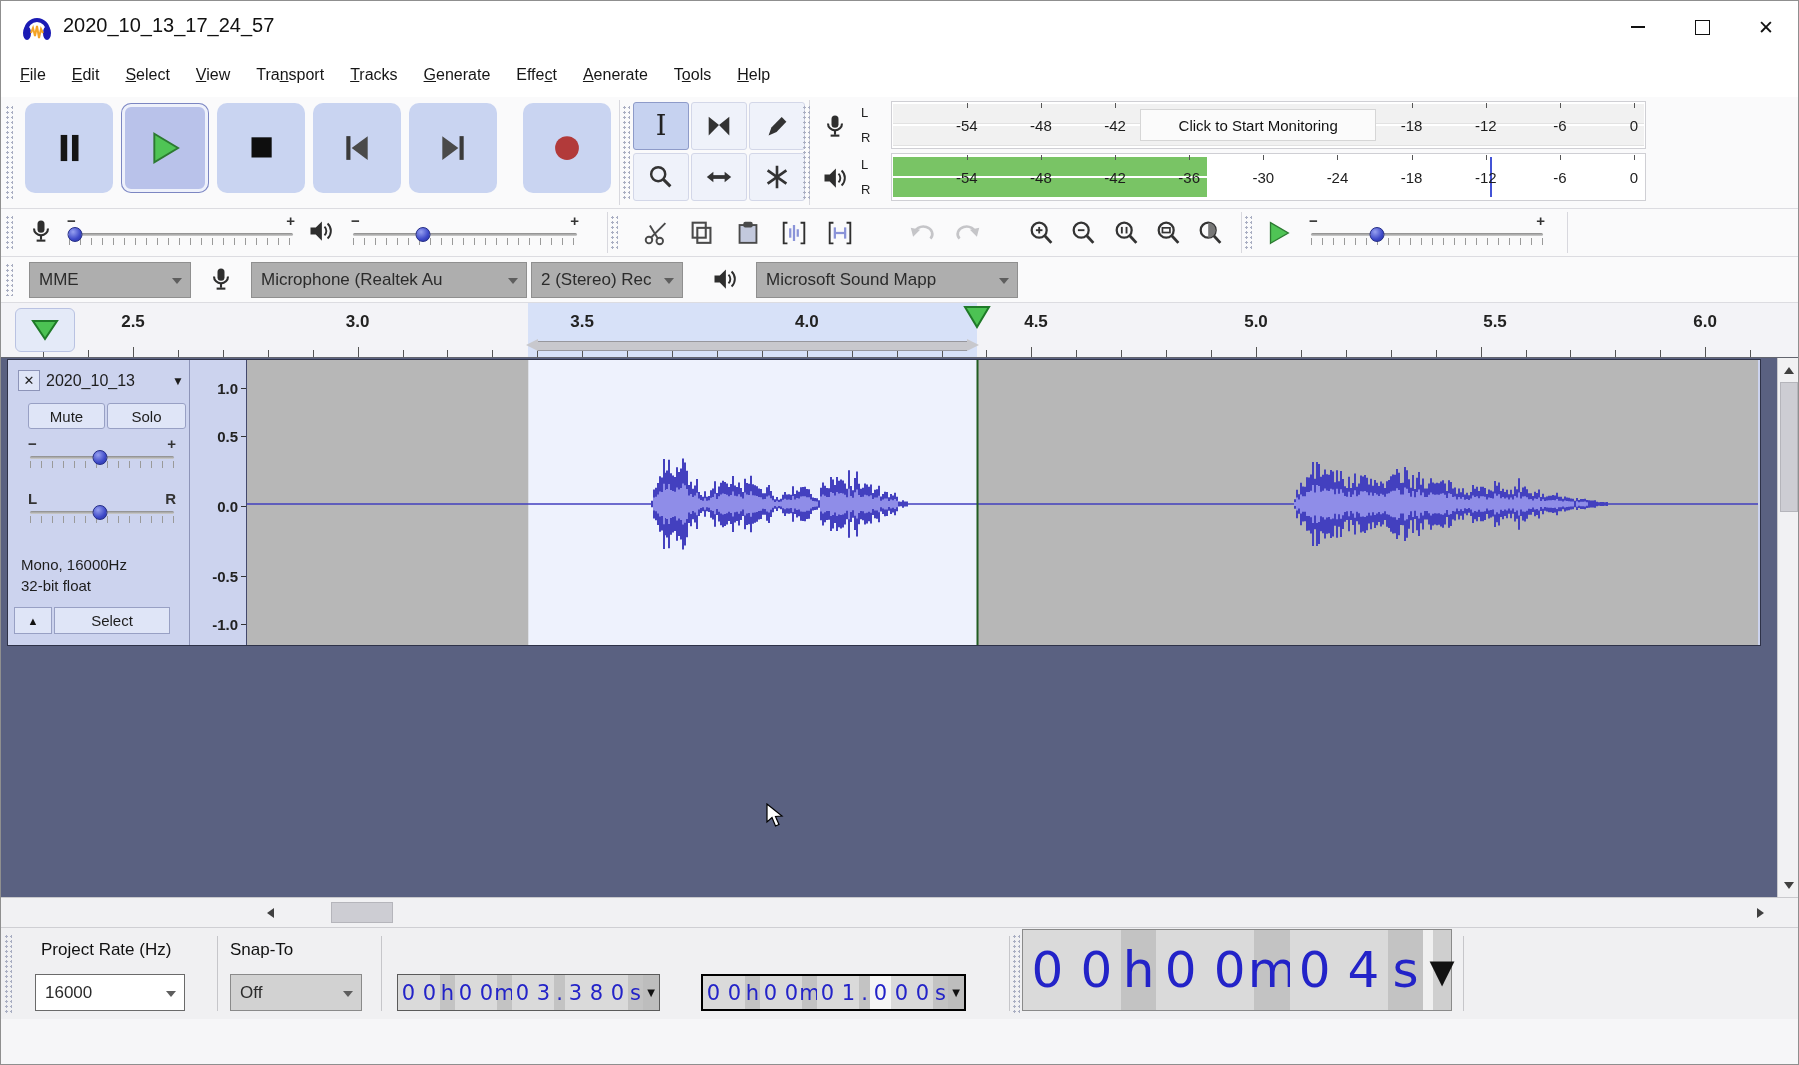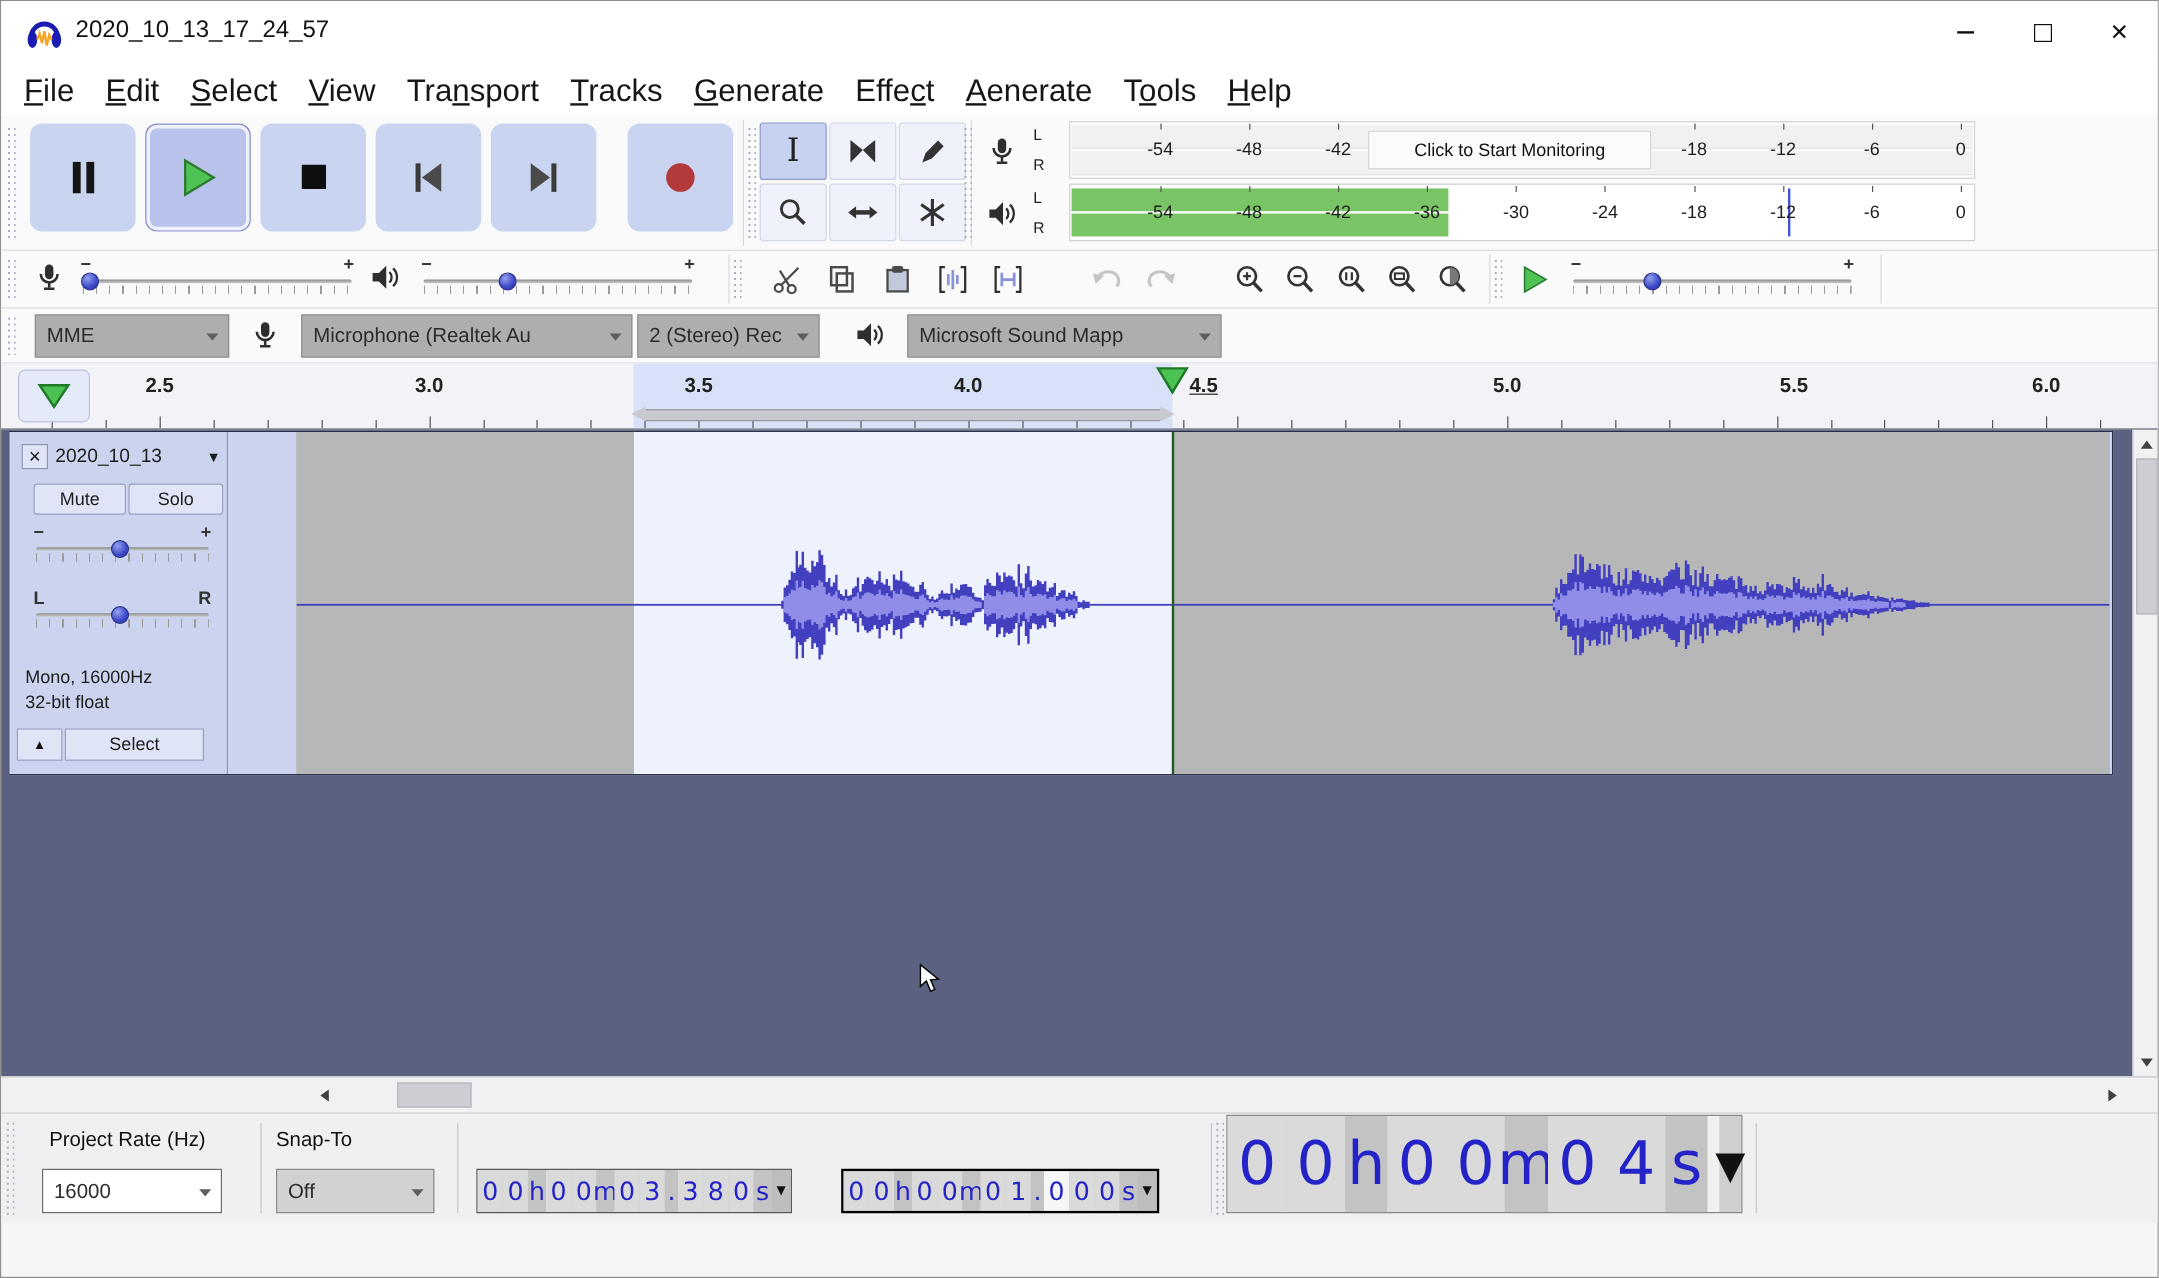--- a/index.html
+++ b/index.html
@@ -12,21 +12,21 @@
   .applogo{position:absolute;left:20px;top:10px;width:32px;height:32px}
   .wtitle{position:absolute;left:62px;top:13px;font-size:20px;color:#111}
   .wincontrols{position:absolute;right:0;top:0;height:52px;display:flex}
   .winbtn{width:64px;height:52px;display:flex;align-items:center;justify-content:center;color:#111;font-size:18px}
   .glyph-min{width:14px;height:1.6px;background:#111}
   .glyph-max{width:13px;height:13px;border:1.4px solid #111}
   .glyph-close{font-size:19px;line-height:19px}
 
   
   .menubar{position:absolute;left:0;top:52px;width:100%;height:44px;background:#fff;display:flex;align-items:center;padding-left:6px;box-sizing:border-box}
-  .menuitem{font-size:26px;color:#161616;padding:0 13px;line-height:42px}
+  .menuitem{font-size:16px;color:#161616;padding:0 13px;line-height:42px}
   .menuitem .u{text-decoration:underline}
 
   
   .toolbars{position:absolute;left:0;top:96px;width:100%;height:206px;background:#fafafb}
   .trow{position:absolute;left:0;width:100%;border-bottom:1px solid #dcdce1;box-sizing:border-box}
   .r1{top:0;height:112px}
   .r2{top:112px;height:48px}
   .r3{top:160px;height:46px}
   .grip{position:absolute;width:8px;background-image:radial-gradient(circle,#a9aec2 1.1px,transparent 1.3px);background-size:5px 5px}
   .vsep{position:absolute;width:1px;background:#d8d8de;top:3px;bottom:3px}
@@ -523,21 +523,21 @@
       <div class="rtick" style="left: 1524.52px; height: 7px;"></div>
       <div class="rtick" style="left: 1569.44px; height: 7px;"></div>
       <div class="rtick" style="left: 1614.36px; height: 7px;"></div>
       <div class="rtick" style="left: 1659.28px; height: 7px;"></div>
       <div class="rtick" style="left: 1704.2px; height: 10px;"></div>
       <div class="rtick" style="left: 1749.12px; height: 7px;"></div>
       <div class="rlabel" style="left: 132px;">2.5</div>
       <div class="rlabel" style="left: 356.6px;">3.0</div>
       <div class="rlabel" style="left: 581.2px;">3.5</div>
       <div class="rlabel" style="left: 805.8px;">4.0</div>
-      <div class="rlabel" style="left: 1002px; text-decoration: underline;">4.5</div>
+      <div class="rlabel" style="left: 1035px;">4.5</div>
       <div class="rlabel" style="left: 1255px;">5.0</div>
       <div class="rlabel" style="left: 1494px;">5.5</div>
       <div class="rlabel" style="left: 1704.2px;">6.0</div>
       <div class="arrowbar" style="left: 537.296px; width: 429.2px;"></div>
       <div class="ahead" style="left: 525.296px; border-right: 12px solid rgb(200, 200, 205);"></div>
       <div class="ahead" style="left: 966.496px; border-left: 12px solid rgb(200, 200, 205);"></div>
       <div class="pinbtn">
         <svg width="28" height="22" viewBox="0 0 28 22">
           <polygon points="2,2 26,2 14,20" fill="#4cc253" stroke="#1f7a28" stroke-width="2"></polygon>
         </svg>
@@ -572,20 +572,32 @@
             <div class="ticks"></div>
             <div class="sthumb" style="left: calc(46% + 4px);"></div>
           </div>
           <div class="hslider" style="left: 18px; top: 130px; width: 152px;">
             <div class="lab labL">L</div>
             <div class="lab labR">R</div>
             <div class="groove"></div>
             <div class="ticks"></div>
             <div class="sthumb" style="left: calc(46% + 4px);"></div>
           </div>
+        </div>
+      <div class="vruler" id="vruler">
+          <div class="vrlabel" style="top: 28px;">1.0</div>
+          <div class="vrtick" style="top: 28px;"></div>
+          <div class="vrlabel" style="top: 76px;">0.5</div>
+          <div class="vrtick" style="top: 76px;"></div>
+          <div class="vrlabel" style="top: 146px;">0.0</div>
+          <div class="vrtick" style="top: 146px;"></div>
+          <div class="vrlabel" style="top: 216px;">-0.5</div>
+          <div class="vrtick" style="top: 216px;"></div>
+          <div class="vrlabel" style="top: 264px;">-1.0</div>
+          <div class="vrtick" style="top: 264px;"></div>
         </div>
       <div class="wave">
         <svg id="wavesvg" width="1511" height="285" viewBox="0 0 1511 285">
             <rect x="0" y="0" width="1511" height="285" fill="#b7b7b7"></rect>
             <rect x="281.3" y="0" width="449.2" height="285" fill="#eef2fd"></rect>
             <rect x="0" y="143.25" width="1511" height="1.5" fill="#4340bf"></rect>
             <path d="M405 140.7V147.3M407 129.6V158.4M409 127.7V160.3M411 123.1V164.9M413 116.2V171.8M415 117.6V170.4M417 99.1V188.9M418 112.8V175.2M420 110.6V177.4M422 99.7V188.3M424 113.2V174.8M426 115.4V172.6M428 117.0V171.0M430 107.2V180.8M432 111.9V176.1M434 108.6V179.4M436 98.5V189.5M438 102.4V185.6M440 110.8V177.2M442 124.9V163.1M444 121.7V166.3M446 128.7V159.3M448 125.4V162.6M450 118.9V169.1M452 131.9V156.1M454 135.0V153.0M456 136.7V151.3M458 131.3V156.7M460 136.7V151.3M462 135.9V152.1M464 130.2V157.8M466 128.6V159.4M468 121.2V166.8M470 133.0V155.0M472 126.6V161.4M474 122.7V165.3M476 120.7V167.3M478 121.9V166.1M480 123.4V164.6M482 126.9V161.1M484 123.9V164.1M486 116.0V172.0M488 125.5V162.5M490 127.0V161.0M492 122.6V165.4M494 128.1V159.9M496 132.1V155.9M498 118.8V169.2M500 122.9V165.1M502 123.7V164.3M504 115.7V172.3M506 124.3V163.7M508 125.3V162.7M510 126.3V161.7M512 128.6V159.4M514 128.9V159.1M516 133.2V154.8M518 133.2V154.8M520 127.3V160.7M522 125.0V163.0M524 131.0V157.0M526 135.8V152.2M528 139.2V148.8M530 137.0V151.0M532 139.7V148.3M534 138.7V149.3M536 134.7V153.3M538 132.1V155.9M540 134.5V153.5M542 134.3V153.7M544 134.8V153.2M546 126.2V161.8M548 133.9V154.1M550 130.5V157.5M552 131.7V156.3M554 127.2V160.8M556 126.9V161.1M558 126.7V161.3M560 129.0V159.0M562 129.2V158.8M564 133.9V154.1M566 137.5V150.5M568 137.9V150.1M570 138.2V149.8M572 140.3V147.7M574 127.7V160.3M576 122.6V165.4M578 125.8V162.2M580 128.1V159.9M582 128.3V159.7M584 117.0V171.0M586 119.6V168.4M588 125.0V163.0M590 117.1V170.9M592 120.7V167.3M594 119.6V168.4M596 120.4V167.6M598 123.6V164.4M600 128.8V159.2M602 110.2V177.8M604 126.0V162.0M606 130.2V157.8M608 117.9V170.1M610 111.6V176.4M612 123.8V164.2M614 128.7V159.3M616 127.7V160.3M618 123.4V164.6M620 124.5V163.5M622 126.7V161.3M624 124.4V163.6M626 132.9V155.1M628 129.7V158.3M630 129.3V158.7M632 125.8V162.2M634 136.6V151.4M636 133.9V154.1M638 131.8V156.2M640 131.9V156.1M642 137.2V150.8M644 134.0V154.0M646 135.5V152.5M648 132.7V155.3M650 136.7V151.3M652 141.4V146.6M654 141.8V146.2M656 140.3V147.7M658 141.4V146.6M660 141.4V146.6M1048 139.3V148.7M1050 129.8V158.2M1052 134.3V153.7M1054 122.7V165.3M1056 126.6V161.4M1058 126.7V161.3M1060 117.3V170.7M1062 117.6V170.4M1064 114.6V173.4M1066 101.9V186.1M1068 118.7V169.3M1070 102.0V186.0M1072 104.0V184.0M1074 116.8V171.2M1076 114.7V173.3M1078 109.6V178.4M1080 114.2V173.8M1082 114.8V173.2M1084 109.9V178.1M1086 111.5V176.5M1088 122.3V165.7M1090 110.2V177.8M1092 121.3V166.7M1094 111.0V177.0M1096 119.0V169.0M1098 126.2V161.8M1100 127.9V160.1M1102 116.7V171.3M1104 128.1V159.9M1106 123.0V165.0M1108 113.5V174.5M1110 126.8V161.2M1112 123.5V164.5M1114 115.5V172.5M1116 116.4V171.6M1118 115.0V173.0M1120 117.8V170.2M1122 124.5V163.5M1124 118.7V169.3M1126 125.8V162.2M1128 119.9V168.1M1130 122.8V165.2M1132 125.9V162.1M1134 121.4V166.6M1136 123.6V164.4M1138 128.0V160.0M1140 121.3V166.7M1142 119.9V168.1M1144 116.2V171.8M1146 114.6V173.4M1148 114.7V173.3M1150 109.0V179.0M1152 112.8V175.2M1154 123.0V165.0M1156 122.8V165.2M1158 107.1V180.9M1160 110.2V177.8M1162 119.3V168.7M1164 127.7V160.3M1166 115.0V173.0M1168 128.9V159.1M1170 117.7V170.3M1172 112.0V176.0M1174 124.8V163.2M1176 118.4V169.6M1178 128.5V159.5M1180 128.5V159.5M1182 123.5V164.5M1184 118.3V169.7M1186 122.4V165.6M1188 123.5V164.5M1190 122.7V165.3M1192 123.3V164.7M1194 121.4V166.6M1196 120.3V167.7M1198 123.5V164.5M1200 130.9V157.1M1202 120.2V167.8M1204 121.9V166.1M1206 128.5V159.5M1208 127.6V160.4M1210 133.8V154.2M1212 128.6V159.4M1214 132.2V155.8M1216 128.2V159.8M1218 134.4V153.6M1220 132.7V155.3M1222 135.3V152.7M1224 132.1V155.9M1226 124.9V163.1M1228 128.7V159.3M1230 126.8V161.2M1232 131.0V157.0M1234 126.7V161.3M1236 126.8V161.2M1238 128.1V159.9M1240 134.0V154.0M1242 129.4V158.6M1244 130.4V157.6M1246 131.5V156.5M1248 120.9V167.1M1250 125.7V162.3M1252 122.5V165.5M1254 131.1V156.9M1256 128.7V159.3M1258 132.1V155.9M1260 129.8V158.2M1262 134.2V153.8M1264 129.7V158.3M1266 134.2V153.8M1268 126.5V161.5M1270 129.3V158.7M1272 118.3V169.7M1274 132.0V156.0M1276 127.4V160.6M1278 126.6V161.4M1280 129.2V158.8M1282 133.3V154.7M1284 133.2V154.8M1286 135.9V152.1M1288 131.7V156.3M1290 133.0V155.0M1292 129.6V158.4M1294 137.1V150.9M1296 133.7V154.3M1298 137.2V150.8M1300 136.4V151.6M1302 135.8V152.2M1304 135.8V152.2M1306 135.0V153.0M1308 135.6V152.4M1310 132.7V155.3M1312 136.7V151.3M1314 136.7V151.3M1316 138.7V149.3M1318 136.5V151.5M1320 137.6V150.4M1322 137.7V150.3M1324 138.4V149.6M1326 138.7V149.3M1328 140.7V147.3M1330 138.0V150.0M1332 139.9V148.1M1334 138.9V149.1M1336 138.9V149.1M1338 138.7V149.3M1340 139.9V148.1M1342 140.3V147.7M1344 140.6V147.4M1346 140.4V147.6M1348 140.3V147.7M1350 141.8V146.2M1352 142.2V145.8M1354 141.9V146.1M1356 142.0V146.0M1358 142.3V145.7M1360 142.1V145.9" stroke="#4340bf" stroke-width="2" fill="none"></path>
             <path d="M407 137.5V150.5M409 136.7V151.3M411 134.6V153.4M413 131.5V156.5M415 132.1V155.9M417 123.8V164.2M418 130.0V158.0M420 129.0V159.0M422 124.0V164.0M424 130.1V157.9M426 131.1V156.9M428 131.8V156.2M430 127.4V160.6M432 129.5V158.5M434 128.1V159.9M436 123.5V164.5M438 125.3V162.7M440 129.1V158.9M442 135.4V152.6M444 134.0V154.0M446 137.1V150.9M448 135.6V152.4M450 132.7V155.3M452 138.6V149.4M454 140.0V148.0M456 140.7V147.3M458 138.3V149.7M460 140.7V147.3M462 140.3V147.7M464 137.8V150.2M466 137.1V150.9M468 133.7V154.3M470 139.0V149.0M472 136.2V151.8M474 134.4V153.6M476 133.5V154.5M478 134.0V154.0M480 134.7V153.3M482 136.3V151.7M484 135.0V153.0M486 131.4V156.6M488 135.7V152.3M490 136.3V151.7M492 134.3V153.7M494 136.8V151.2M496 138.6V149.4M498 132.6V155.4M500 134.5V153.5M502 134.9V153.1M504 131.3V156.7M506 135.2V152.8M508 135.6V152.4M510 136.0V152.0M512 137.1V150.9M514 137.2V150.8M516 139.2V148.8M518 139.1V148.9M520 136.5V151.5M522 135.5V152.5M524 138.2V149.8M526 140.3V147.7M528 141.9V146.1M530 140.8V147.2M532 142.1V145.9M534 141.6V146.4M536 139.8V148.2M538 138.7V149.3M540 139.7V148.3M542 139.6V148.4M544 139.9V148.1M546 136.0V152.0M548 139.5V148.5M550 137.9V150.1M552 138.5V149.5M554 136.4V151.6M556 136.3V151.7M558 136.2V151.8M560 137.2V150.8M562 137.3V150.7M564 139.4V148.6M566 141.1V146.9M568 141.3V146.7M570 141.4V146.6M574 136.6V151.4M576 134.4V153.6M578 135.8V152.2M580 136.9V151.1M582 136.9V151.1M584 131.9V156.1M586 133.0V155.0M588 135.5V152.5M590 131.9V156.1M592 133.5V154.5M594 133.0V155.0M596 133.4V154.6M598 134.8V153.2M600 137.2V150.8M602 128.8V159.2M604 135.9V152.1M606 137.8V150.2M608 132.3V155.7M610 129.4V158.6M612 134.9V153.1M614 137.1V150.9M616 136.7V151.3M618 134.7V153.3M620 135.2V152.8M622 136.2V151.8M624 135.2V152.8M626 139.0V149.0M628 137.6V150.4M630 137.4V150.6M632 135.8V152.2M634 140.7V147.3M636 139.5V148.5M638 138.5V149.5M640 138.6V149.4M642 140.9V147.1M644 139.5V148.5M646 140.2V147.8M648 138.9V149.1M650 140.7V147.3M1048 141.9V146.1M1050 137.6V150.4M1052 139.6V148.4M1054 134.4V153.6M1056 136.2V151.8M1058 136.2V151.8M1060 132.0V156.0M1062 132.1V155.9M1064 130.8V157.2M1066 125.1V162.9M1068 132.6V155.4M1070 125.1V162.9M1072 126.0V162.0M1074 131.8V156.2M1076 130.8V157.2M1078 128.5V159.5M1080 130.6V157.4M1082 130.9V157.1M1084 128.7V159.3M1086 129.4V158.6M1088 134.2V153.8M1090 128.8V159.2M1092 133.8V154.2M1094 129.2V158.8M1096 132.8V155.2M1098 136.0V152.0M1100 136.8V151.2M1102 131.7V156.3M1104 136.9V151.1M1106 134.5V153.5M1108 130.3V157.7M1110 136.3V151.7M1112 134.8V153.2M1114 131.2V156.8M1116 131.6V156.4M1118 130.9V157.1M1120 132.2V155.8M1122 135.2V152.8M1124 132.6V155.4M1126 135.8V152.2M1128 133.1V154.9M1130 134.5V153.5M1132 135.9V152.1M1134 133.8V154.2M1136 134.8V153.2M1138 136.8V151.2M1140 133.8V154.2M1142 133.2V154.8M1144 131.5V156.5M1146 130.8V157.2M1148 130.8V157.2M1150 128.2V159.8M1152 130.0V158.0M1154 134.6V153.4M1156 134.5V153.5M1158 127.4V160.6M1160 128.8V159.2M1162 132.9V155.1M1164 136.7V151.3M1166 131.0V157.0M1168 137.2V150.8M1170 132.1V155.9M1172 129.6V158.4M1174 135.3V152.7M1176 132.5V155.5M1178 137.0V151.0M1180 137.0V151.0M1182 134.8V153.2M1184 132.4V155.6M1186 134.3V153.7M1188 134.8V153.2M1190 134.4V153.6M1192 134.7V153.3M1194 133.8V154.2M1196 133.3V154.7M1198 134.8V153.2M1200 138.1V149.9M1202 133.3V154.7M1204 134.0V154.0M1206 137.0V151.0M1208 136.6V151.4M1210 139.4V148.6M1212 137.1V150.9M1214 138.7V149.3M1216 136.9V151.1M1218 139.7V148.3M1220 138.9V149.1M1222 140.1V147.9M1224 138.6V149.4M1226 135.4V152.6M1228 137.1V150.9M1230 136.3V151.7M1232 138.2V149.8M1234 136.2V151.8M1236 136.3V151.7M1238 136.8V151.2M1240 139.5V148.5M1242 137.4V150.6M1244 137.9V150.1M1246 138.4V149.6M1248 133.6V154.4M1250 135.8V152.2M1252 134.3V153.7M1254 138.2V149.8M1256 137.1V150.9M1258 138.6V149.4M1260 137.6V150.4M1262 139.6V148.4M1264 137.6V150.4M1266 139.6V148.4M1268 136.1V151.9M1270 137.4V150.6M1272 132.4V155.6M1274 138.6V149.4M1276 136.5V151.5M1278 136.2V151.8M1280 137.3V150.7M1282 139.2V148.8M1284 139.1V148.9M1286 140.4V147.6M1288 138.4V149.6M1290 139.0V149.0M1292 137.5V150.5M1294 140.9V147.1M1296 139.3V148.7M1298 140.9V147.1M1300 140.6V147.4M1302 140.3V147.7M1304 140.3V147.7M1306 139.9V148.1M1308 140.2V147.8M1310 138.9V149.1M1312 140.7V147.3M1314 140.7V147.3M1316 141.6V146.4M1318 140.6V147.4M1320 141.1V146.9M1322 141.2V146.8M1324 141.5V146.5M1326 141.6V146.4M1330 141.3V146.7M1332 142.2V145.8M1334 141.7V146.3M1336 141.7V146.3M1338 141.6V146.4M1340 142.2V145.8" stroke="#8f8de8" stroke-width="2" fill="none"></path>
             <rect x="729.5" y="0" width="2" height="285" fill="#215c21"></rect>
           </svg>

